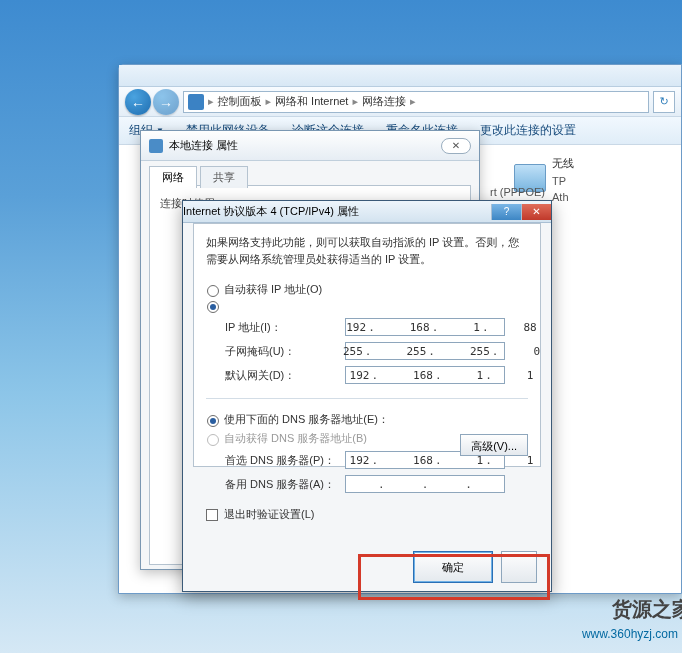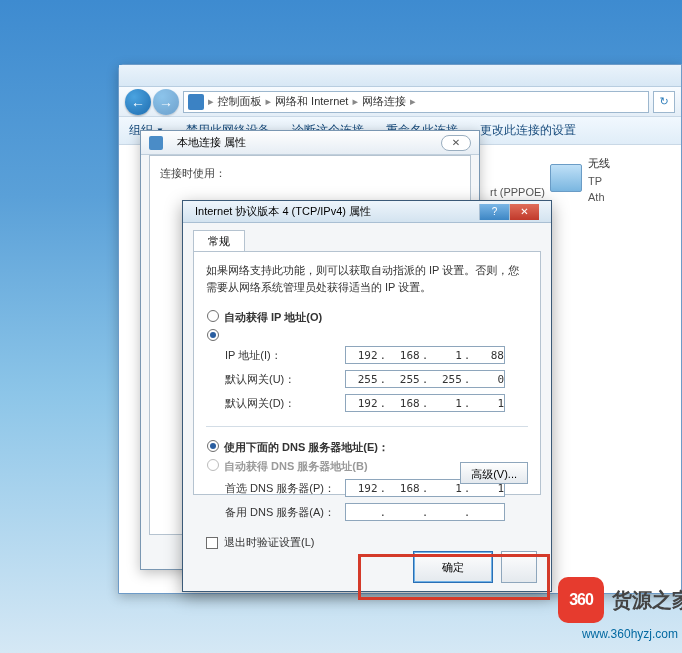--- a/index.html
+++ b/index.html
@@ -12,54 +12,54 @@
   .nav-row { height: 30px; background: linear-gradient(180deg,#f7fbff,#e4eef7); border-bottom:1px solid #c9d8e6; display:flex; align-items:center; padding:0 6px; gap:4px; }
   .nav-buttons { display:flex; gap:2px; }
   .nav-btn { width:26px; height:26px; border-radius:50%; background: radial-gradient(circle at 35% 30%, #4aa3e0, #1f6db0); display:flex; align-items:center; justify-content:center; color:#fff; font-size:14px; box-shadow: 0 1px 2px rgba(0,0,0,.3);}
   .breadcrumb-bar { flex:1; height:22px; background:#fff; border:1px solid #9db7ce; display:flex; align-items:center; padding:0 4px; gap:4px; font-size:11px; color:#333; }
   .bc-sep { color:#888; }
   .bc-icon { width:16px; height:16px; background:#3b82c4; border-radius:2px; display:inline-block; }
   .refresh-btn { width:22px; height:22px; border:1px solid #9db7ce; background:#fff; display:flex; align-items:center; justify-content:center; color:#2a7ab8; }
   .toolbar-row { height:28px; background: linear-gradient(180deg,#f1f8fe,#e0edf8); border-bottom:1px solid #c9d8e6; display:flex; align-items:center; padding:0 10px; gap:22px; font-size:12px; color:#164a7b; }
   .toolbar-item { display:flex; align-items:center; gap:3px; }
   .explorer-body { position:absolute; top:82px; left:0; right:0; bottom:0; background:#fff; padding:18px; }
-  .right-info { position:absolute; right:-60px; top:90px; width:132px; }
+  .right-info { position:absolute; right:-60px; top:90px; width:168px; }
   .right-info .net-icon { width:40px; height:32px; background:#cfe4f5; border:1px solid #9db7ce; display:inline-block; }
   .right-info-line { color:#555; font-size:11px; margin-top:4px; }
 
   
   .local-props { position:absolute; top:130px; left:140px; width:340px; height:440px; background:#f4f6f8; border:1px solid #7a97b2; box-shadow: 0 3px 12px rgba(0,0,0,.25); }
-  .local-title { height:24px; background: linear-gradient(180deg,#fefefe,#e6edf4); border-bottom:1px solid #c0cfdc; display:flex; align-items:center; padding:0 8px; gap:14px; }
+  .local-title { height:30px; background: linear-gradient(180deg,#fefefe,#e6edf4); border-bottom:1px solid #c0cfdc; display:flex; align-items:center; padding:0 8px; gap:6px; }
   .local-title .ticon { width:14px; height:14px; background:#4a8cc7; border-radius:2px; display:inline-block; }
   .local-close { margin-left:auto; width:30px; height:16px; border:1px solid #9aaec0; border-radius:8px; background:#fff; display:flex; align-items:center; justify-content:center; font-size:10px; color:#555; }
   .tab-strip { height:24px; padding:4px 8px 0 8px; background:#f4f6f8; }
   .tab { display:inline-block; padding:3px 12px; font-size:11px; border:1px solid #b5c3d0; border-bottom:none; background:#fff; position:relative; top:1px;}
   .tab.inactive { background:#eef2f6; color:#555; }
   .tab-body { margin:0 8px 8px 8px; border:1px solid #b5c3d0; background:#fff; height:380px; padding:10px; font-size:11px; color:#444; }
 
   
   .ipv4-dialog { position:absolute; top:200px; left:182px; width:370px; height:392px; background:#f4f6f8; border:1px solid #3b5a78; box-shadow: 0 5px 16px rgba(0,0,0,.35); }
-  .ipv4-title { height:22px; background: linear-gradient(180deg,#eef5fb,#d3e3f0); border-bottom:1px solid #a9bfd3; display:flex; align-items:center; padding:0 12px; font-size:11px; }
+  .ipv4-title { height:22px; background: linear-gradient(180deg,#eef5fb,#d3e3f0); border-bottom:1px solid #a9bfd3; display:flex; align-items:center; padding:0 0; font-size:11px; }
   .ipv4-title-controls { margin-left:auto; display:flex; gap:0; }
   .title-btn { width:30px; height:16px; display:flex; align-items:center; justify-content:center; font-size:10px; border-left:1px solid #a9bfd3;}
   .title-btn.help { background: linear-gradient(180deg,#7ab6e6,#3d86c4); color:#fff; }
   .title-btn.close { background: linear-gradient(180deg,#e06d5a,#c0392b); color:#fff; }
   .ipv4-tabs { padding:6px 10px 0 10px; }
   .ipv4-tab { display:inline-block; padding:3px 14px; font-size:11px; background:#fff; border:1px solid #b5c3d0; border-bottom:none; position:relative; top:1px;}
   .ipv4-body { margin:0 10px 8px 10px; background:#fff; border:1px solid #b5c3d0; padding:10px 12px 12px 12px; height:244px; position:relative; font-size:11px; color:#333;}
   .desc { line-height:1.5; margin-bottom:10px; }
   .group { border:1px solid transparent; padding:2px 0;}
-  .radio-row { display:flex; align-items:flex-start; gap:5px; padding:2px 0;font-weight:bold;}
+  .radio-row { display:flex; align-items:flex-end; gap:5px; padding:2px 0;}
   .radio { width:12px; height:12px; border:1px solid #6d6d6d; border-radius:50%; display:inline-flex; align-items:center; justify-content:center; background:#fff;}
   .radio.sel::after { content:""; width:6px; height:6px; background:#2a5ea0; border-radius:50%; display:block;}
   .radio.disabled { border-color:#bbb; }
   .field-row { display:flex; align-items:center; padding:3px 0 3px 18px; }
   .field-label { width:120px; }
   .ip-input { width:160px; height:18px; border:1px solid #8ea6bc; background:#fff; display:flex; align-items:center; justify-content:center; gap:2px; font-family: monospace; font-size:11px; }
-  .ip-seg { width:32px; text-align:right; }
+  .ip-seg { width:32px; text-align:right;margin-left:33px; }
   .ip-dot { color:#444; }
   .sep-line { border-top:1px solid #d3dde6; margin:8px 0;}
   .checkbox-row { display:flex; align-items:center; gap:6px; margin-top:8px;}
   .checkbox { width:12px; height:12px; border:1px solid #6d6d6d; background:#fff; display:inline-block;}
   .adv-btn { position:absolute; right:12px; bottom:10px; height:22px; padding:4px 10px; background:linear-gradient(180deg,#fefefe,#e4e9ee); border:1px solid #8ea6bc; font-size:11px;}
   .dialog-buttons { position:absolute; bottom:8px; right:14px; display:flex; gap:8px;}
   .dlg-btn { height:32px; padding:0 28px; background:linear-gradient(180deg,#fefefe,#e4e9ee); border:1px solid #8ea6bc; font-size:11px;}
   .dlg-btn.primary { border:1px solid #2a6fb5; box-shadow: inset 0 0 0 1px #6fb1e6;}
   .red-highlight { position:absolute; border:3px solid #d43a2a; pointer-events:none; }
   
@@ -116,36 +116,37 @@
 </div>
 <div style="position:absolute; top:186px; left:490px; font-size:11px; color:#555;">rt (PPPOE)</div>
 <div style="position:absolute; top:200px; left:490px; font-size:11px; color:#555;">TF</div>
 
 <div class="local-props">
   <div class="local-title">
     <span class="ticon"></span>
     <span>本地连接 属性</span>
     <span class="local-close">✕</span>
   </div>
+  <div class="tab-strip">
+    <span class="tab">网络</span>
+    <span class="tab inactive">共享</span>
+  </div>
   <div class="tab-body">
     <div>连接时使用：</div>
   </div>
 </div>
 
 <div class="ipv4-dialog">
   <div class="ipv4-title">
     <span>Internet 协议版本 4 (TCP/IPv4) 属性</span>
     <div class="ipv4-title-controls">
       <div class="title-btn help">?</div>
       <div class="title-btn close">✕</div>
     </div>
   </div>
-  <div class="ipv4-tabs">
-    <span class="ipv4-tab">常规</span>
-  </div>
   <div class="ipv4-body">
     <div class="desc">如果网络支持此功能，则可以获取自动指派的 IP 设置。否则，您需要从网络系统管理员处获得适当的 IP 设置。</div>
 
     <div class="group">
       <div class="radio-row">
         <span class="radio"></span>
         <span>自动获得 IP 地址(O)</span>
       </div>
       <div class="radio-row">
         <span class="radio sel"></span>
@@ -156,21 +157,21 @@
           <span class="ip-seg">192</span>
             <span class="ip-dot">.</span>
           <span class="ip-seg">168</span>
             <span class="ip-dot">.</span>
           <span class="ip-seg">1</span>
             <span class="ip-dot">.</span>
           <span class="ip-seg">88</span>
         </span>
       </div>
       <div class="field-row">
-        <span class="field-label">默认网关(U)：</span>
+        <span class="field-label">子网掩码(U)：</span>
         <span class="ip-input">
           <span class="ip-seg">255</span>
             <span class="ip-dot">.</span>
           <span class="ip-seg">255</span>
             <span class="ip-dot">.</span>
           <span class="ip-seg">255</span>
             <span class="ip-dot">.</span>
           <span class="ip-seg">0</span>
         </span>
       </div>
@@ -233,16 +234,15 @@
   </div>
   <div class="dialog-buttons">
     <button class="dlg-btn primary">确定</button>
     <button class="dlg-btn" style="padding-right:6px; overflow:hidden; width:30px;"></button>
   </div>
 </div>
 
 <div class="red-highlight" style="top:554px; left:358px; width:192px; height:46px;"></div>
 
 <div class="watermark">
-  <div class="wm-badge">360</div>
   <div class="wm-text">货源之家</div>
 </div>
 <div class="wm-url">www.360hyzj.com</div>
 
 </body></html>

